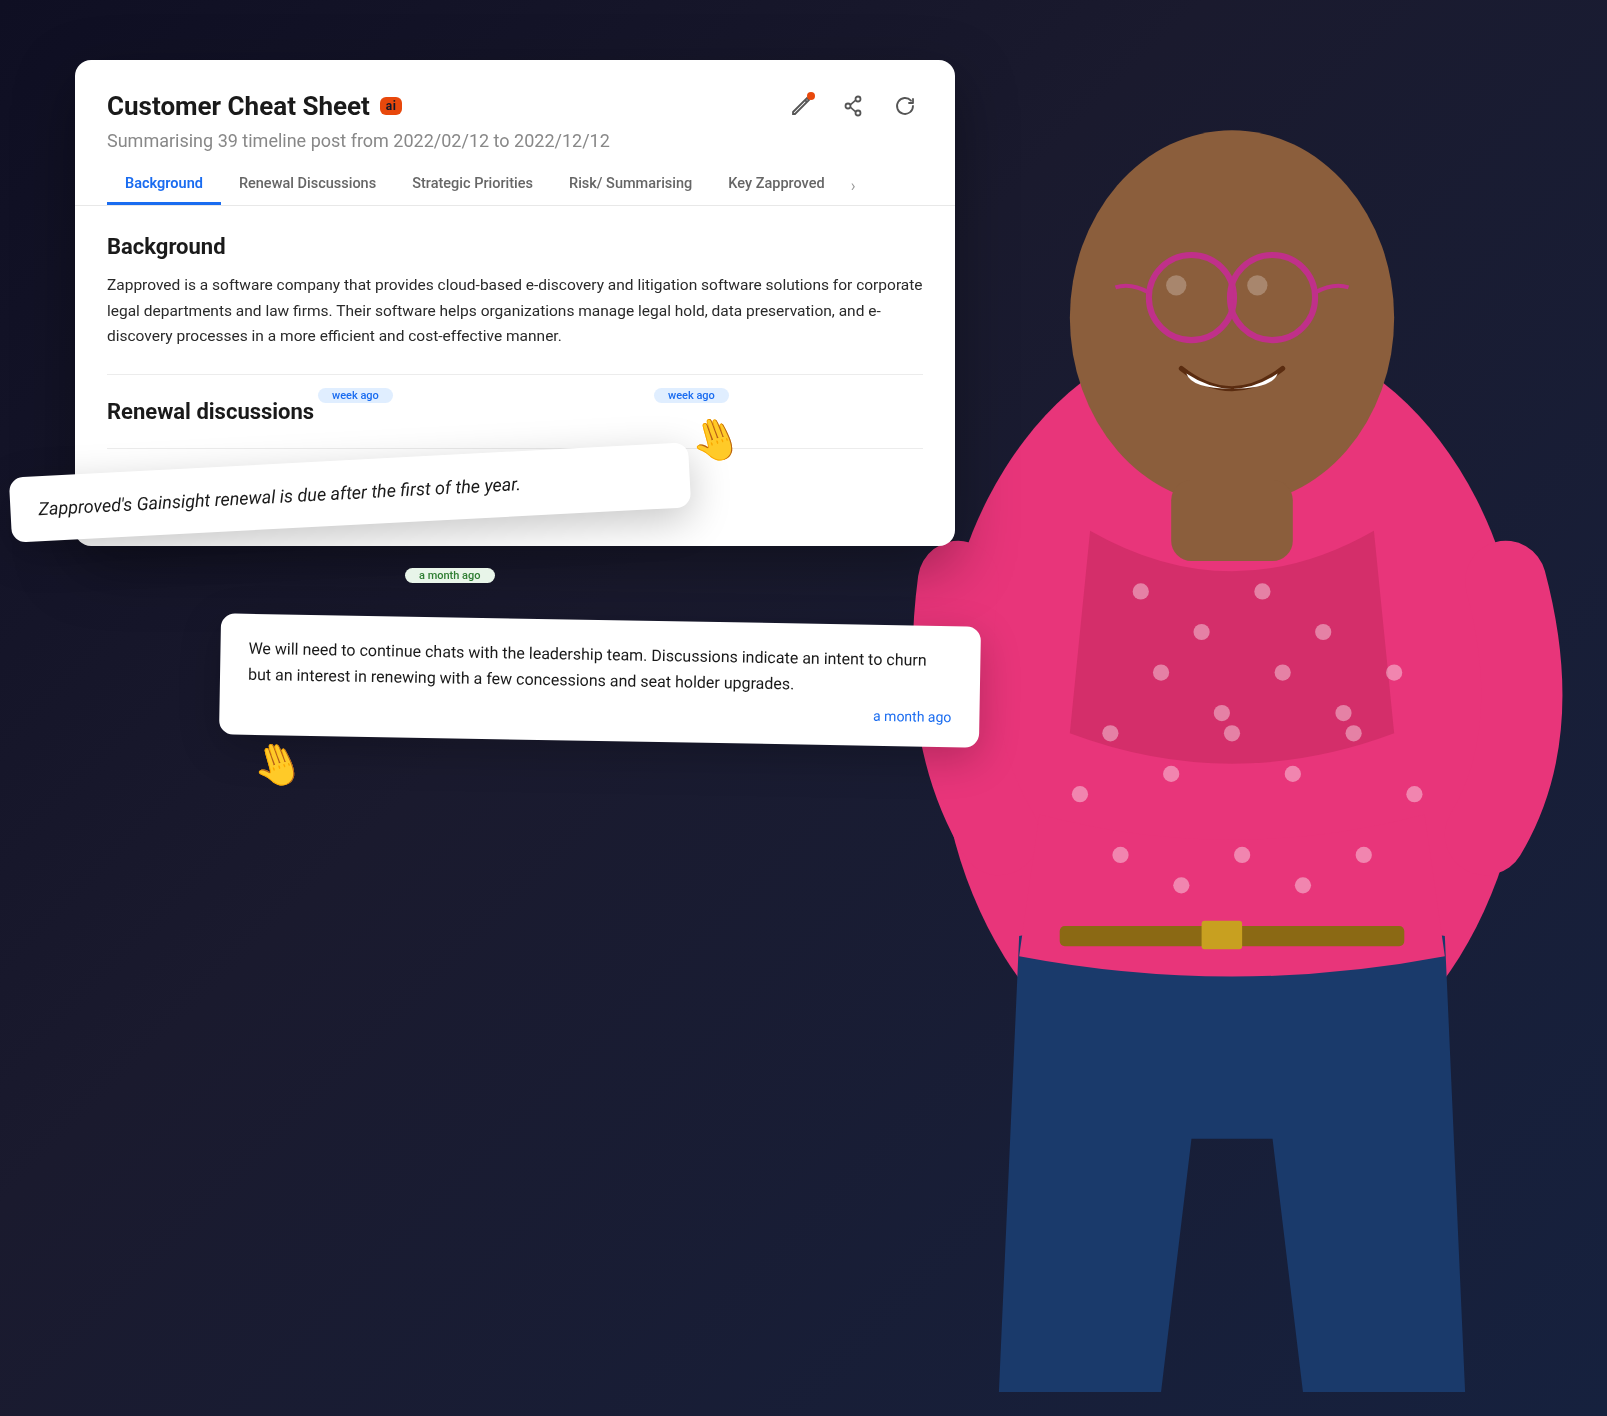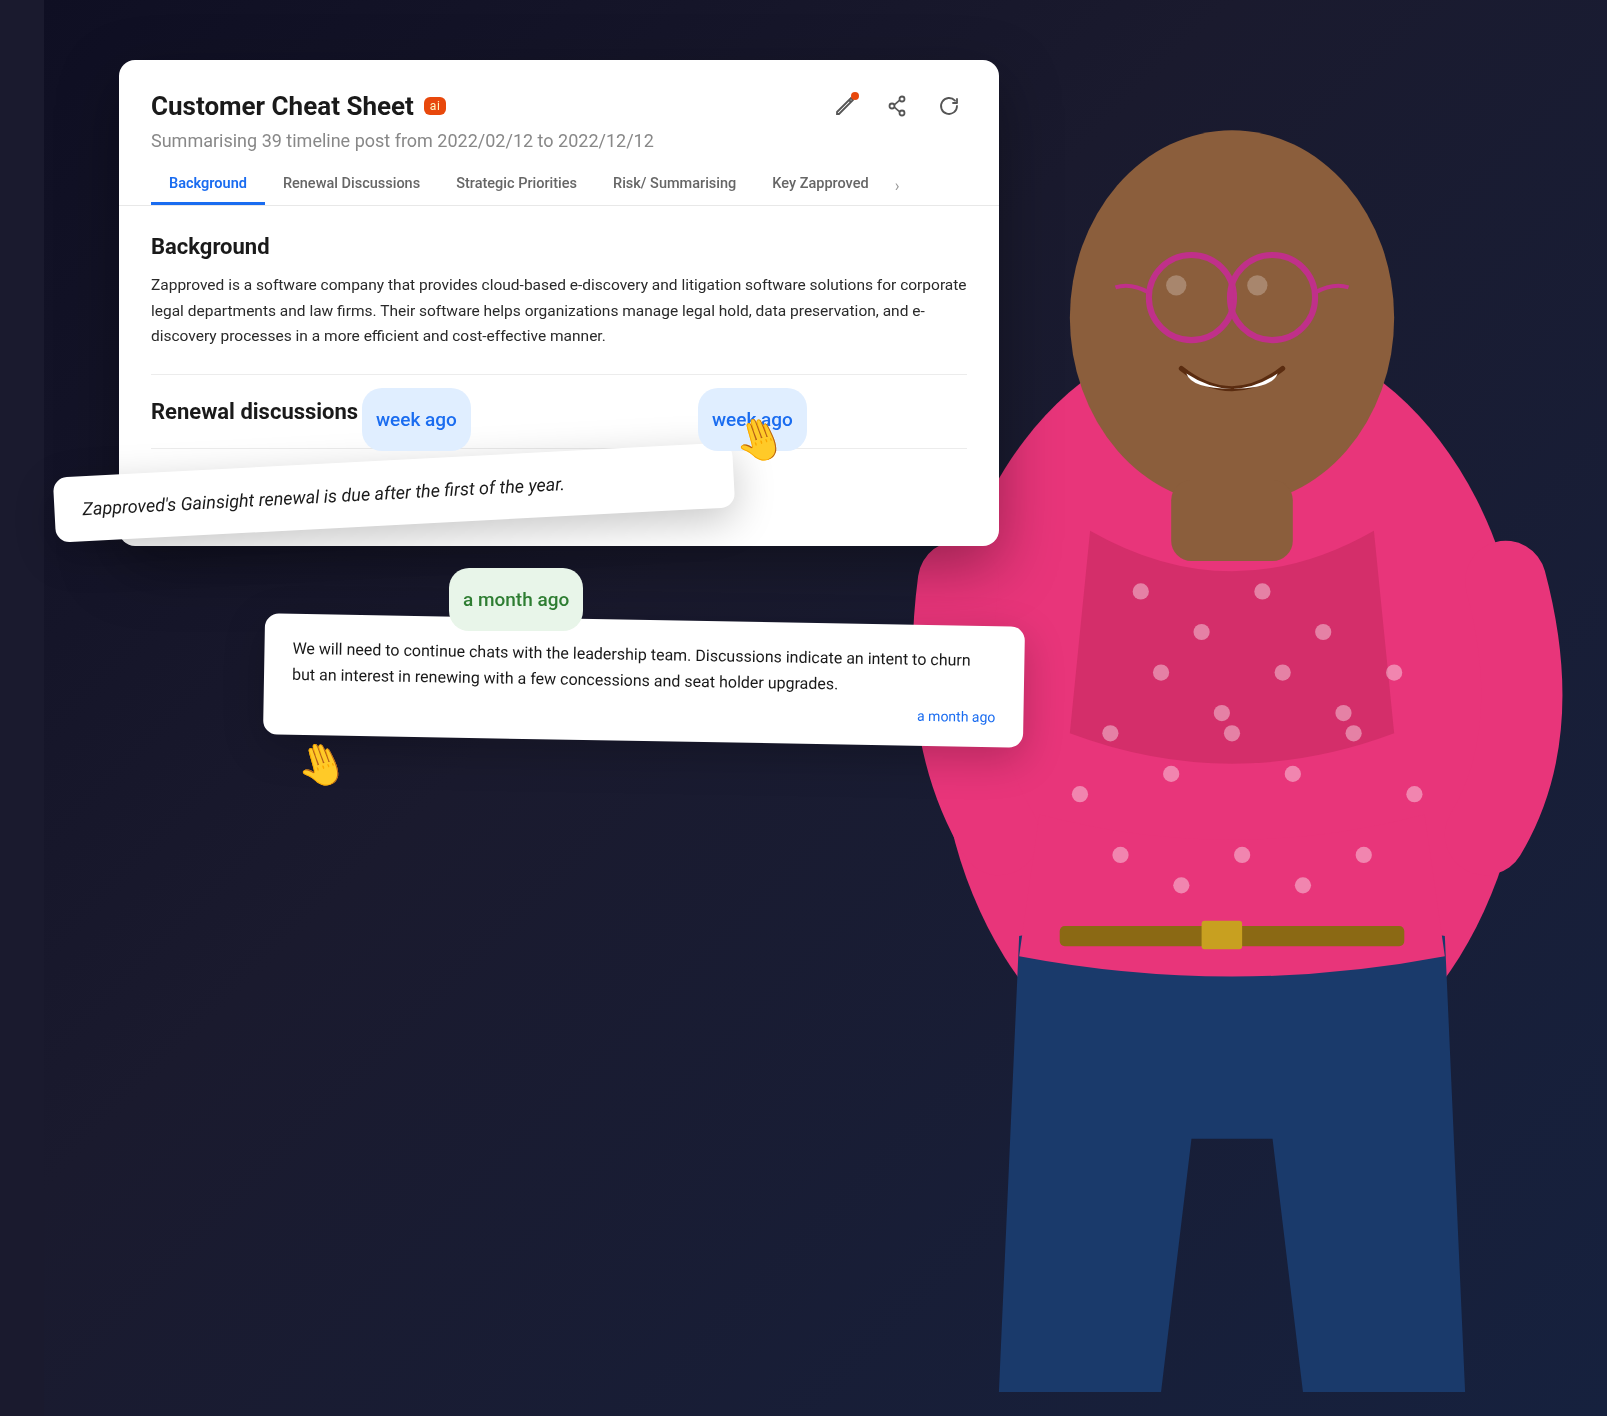--- a/index.html
+++ b/index.html
@@ -14,21 +14,20 @@
       font-family: -apple-system, BlinkMacSystemFont, 'Segoe UI', Roboto, sans-serif;
       position: relative;
       overflow: hidden;
     }
 
     .scene {
       position: relative;
       width: 1607px;
       height: 1416px;
       background: linear-gradient(135deg, #0f0f23 0%, #1a1a2e 40%, #16213e 100%);
-      margin-left: 44px;
     }
 
     
     .main-card {
       position: absolute;
       top: 60px;
       left: 75px;
       width: 880px;
       background: #ffffff;
       border-radius: 16px;
@@ -57,23 +56,23 @@
       font-size: 26px;
       font-weight: 700;
       color: #1a1a1a;
     }
 
     .ai-badge {
       display: inline-flex;
       align-items: center;
       justify-content: center;
       background: #e8480c;
-      color: #fef9c3;
+      color: #0f172a;
       font-size: 12px;
-      font-weight: 400;
+      font-weight: 700;
       border-radius: 6px;
       padding: 2px 6px;
       letter-spacing: 0.5px;
     }
 
     .header-actions {
       display: flex;
       gap: 16px;
       align-items: center;
     }
@@ -226,22 +225,22 @@
     .hand-cursor-2 {
       left: 252px;
       top: 740px;
     }
 
     
     .floating-badge {
       position: absolute;
       z-index: 25;
       border-radius: 20px;
-      padding: 20px 14px;
-      font-size: 19px;
+      padding: 1px 14px;
+      font-size: 11px;
       font-weight: 500;
     }
 
     .floating-badge-1 {
       background: #e0eeff;
       color: #1a6cf0;
       left: 318px;
       top: 388px;
     }
 

